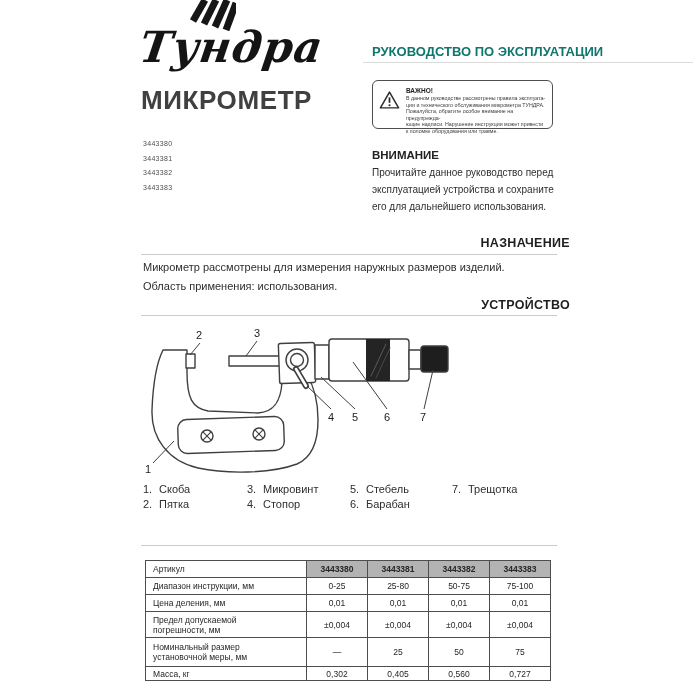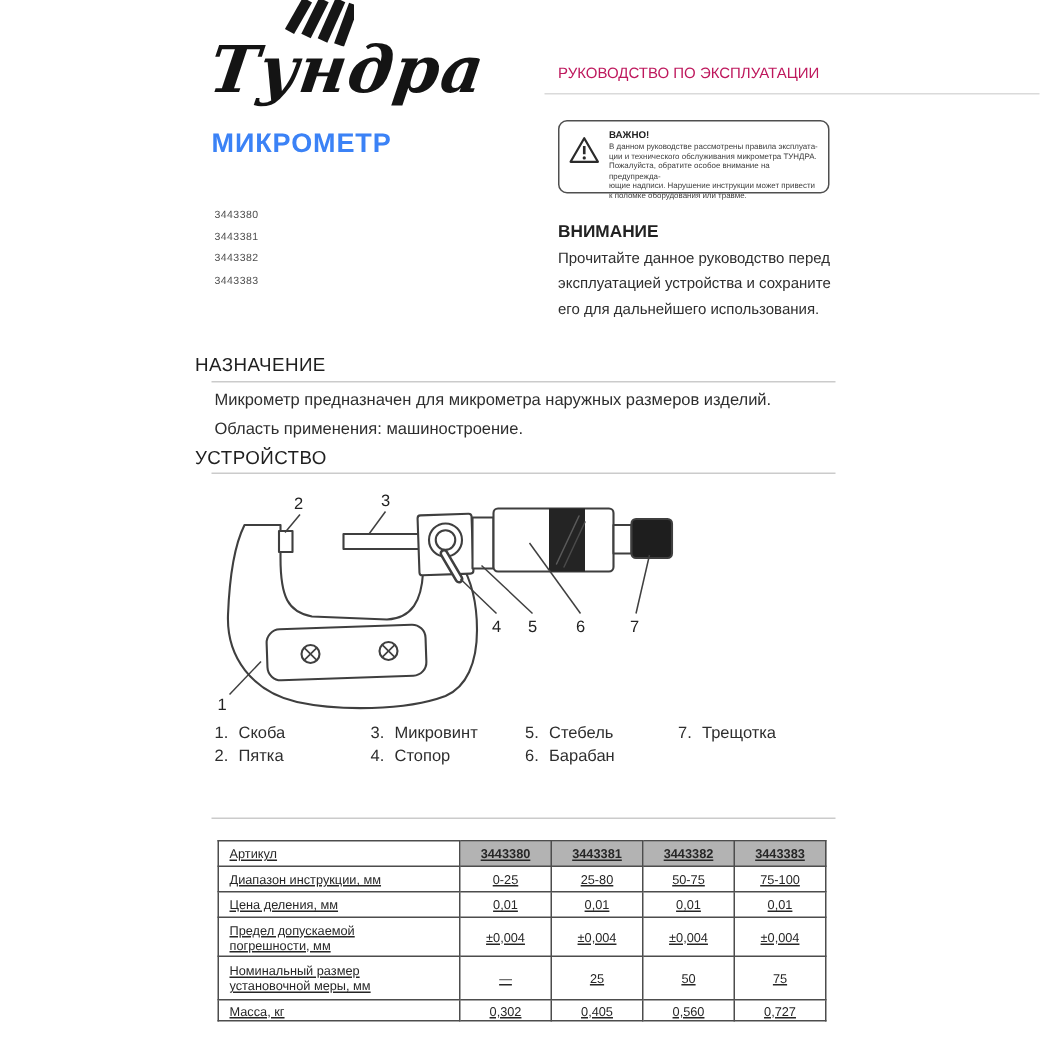--- a/index.html
+++ b/index.html
@@ -6,47 +6,47 @@
   #page{
     position:relative;width:700px;height:700px;background:#ffffff;overflow:hidden;
     font-family:"Liberation Sans",sans-serif;color:#2b2b2b;
   }
   .abs{position:absolute;}
   
   .logo-script{
     left:140px;top:26px;font-family:"DejaVu Serif",serif;font-style:italic;font-weight:bold;
     font-size:43px;color:#141414;transform:skewX(-8deg);letter-spacing:1px;line-height:1;
   }
-  .product-title{left:141px;top:85px;font-size:18px;font-weight:bold;letter-spacing:0.6px;color:#3b82f6;text-align:right;}
+  .product-title{left:141px;top:85px;font-size:26px;font-weight:bold;letter-spacing:0.6px;color:#404040;text-align:right;}
   .articles{left:143px;top:137px;font-size:7px;line-height:14.5px;color:#4e4e4e;letter-spacing:0.3px;}
   
-  .manual-title{left:372px;top:44px;font-size:10px;font-weight:normal;color:#be185d;}
+  .manual-title{left:372px;top:44px;font-size:13px;font-weight:bold;color:#0f766e;}
   .manual-rule{left:363px;top:62px;width:330px;height:1px;background:#dadada;}
   .important-box{
     left:372px;top:80px;width:181px;height:49px;border:1px solid #4f4f4f;border-radius:6px;
     box-sizing:border-box;display:flex;align-items:flex-start;padding:6px 5px 4px 6px;
   }
   .warn-icon{flex:0 0 auto;margin-top:3px;}
   .important-text{margin-left:6px;}
   .important-title{font-size:6.5px;font-weight:bold;color:#222;line-height:8px;}
   .important-line{font-size:5.3px;line-height:6.6px;color:#3b3b3b;}
   .attention-title{left:372px;top:149px;font-size:11.5px;font-weight:bold;color:#222;}
   .attention-body{left:372px;top:164px;width:195px;font-size:10px;line-height:17px;color:#2e2e2e;}
   
-  .section-title{left:130px;width:440px;text-align:left;font-size:12.5px;font-weight:normal;color:#1f1f1f;letter-spacing:0.3px;}
+  .section-title{left:130px;width:440px;text-align:right;font-size:12.5px;font-weight:bold;color:#1f1f1f;letter-spacing:0.3px;}
   .section-rule{left:141px;width:416px;height:1px;background:#cbcbcb;}
   .purpose-line{left:143px;font-size:11px;color:#2e2e2e;}
   
   .part-item{font-size:11px;line-height:14.5px;color:#2e2e2e;white-space:nowrap;}
   .part-item .num{display:inline-block;min-width:16px;}
   
   table.specs{left:145px;top:560px;position:absolute;border-collapse:collapse;table-layout:fixed;}
   table.specs td{
     border:1px solid #4d4d4d;font-size:8.5px;color:#262626;text-align:center;
-    vertical-align:middle;padding:0;text-decoration:underline;
+    vertical-align:middle;padding:0;
   }
   table.specs td.lbl{text-align:left;padding-left:7px;white-space:pre-line;}
   table.specs td.hd{background:#b3b3b3;font-weight:bold;}
   .pre{white-space:pre-line;}
 </style>
 </head>
 <body>
 
 <div id="page">
 
@@ -89,22 +89,22 @@
     </div>
   </div>
 
   <div class="abs attention-title">ВНИМАНИЕ</div>
   <div class="abs attention-body pre">Прочитайте данное руководство перед
 эксплуатацией устройства и сохраните
 его для дальнейшего использования.</div>
 
   <div class="abs section-title" style="top:236px">НАЗНАЧЕНИЕ</div>
   <div class="abs section-rule" style="top:254px"></div>
-  <div class="abs purpose-line" style="top:261px">Микрометр предназначен для микрометра наружных размеров изделий.</div>
-  <div class="abs purpose-line" style="top:280px">Область применения: машиностроение.</div>
+  <div class="abs purpose-line" style="top:261px">Микрометр рассмотрены для измерения наружных размеров изделий.</div>
+  <div class="abs purpose-line" style="top:280px">Область применения: использования.</div>
 
   <div class="abs section-title" style="top:298px">УСТРОЙСТВО</div>
   <div class="abs section-rule" style="top:315px"></div>
 
   <svg class="abs" style="left:130px;top:320px" width="440" height="160" viewBox="0 0 440 160">
     <g stroke="#3f3f3f" stroke-width="1.4" fill="#ffffff" stroke-linejoin="round" stroke-linecap="round">
 
       <path d="M57,30 L33,30 C27,42 23,64 22,90 C21,118 38,141 68,148
                C96,154 140,154 167,144 C181,138 188,122 188,100
                C188,84 185,68 177,55 L152,55 L152,62

